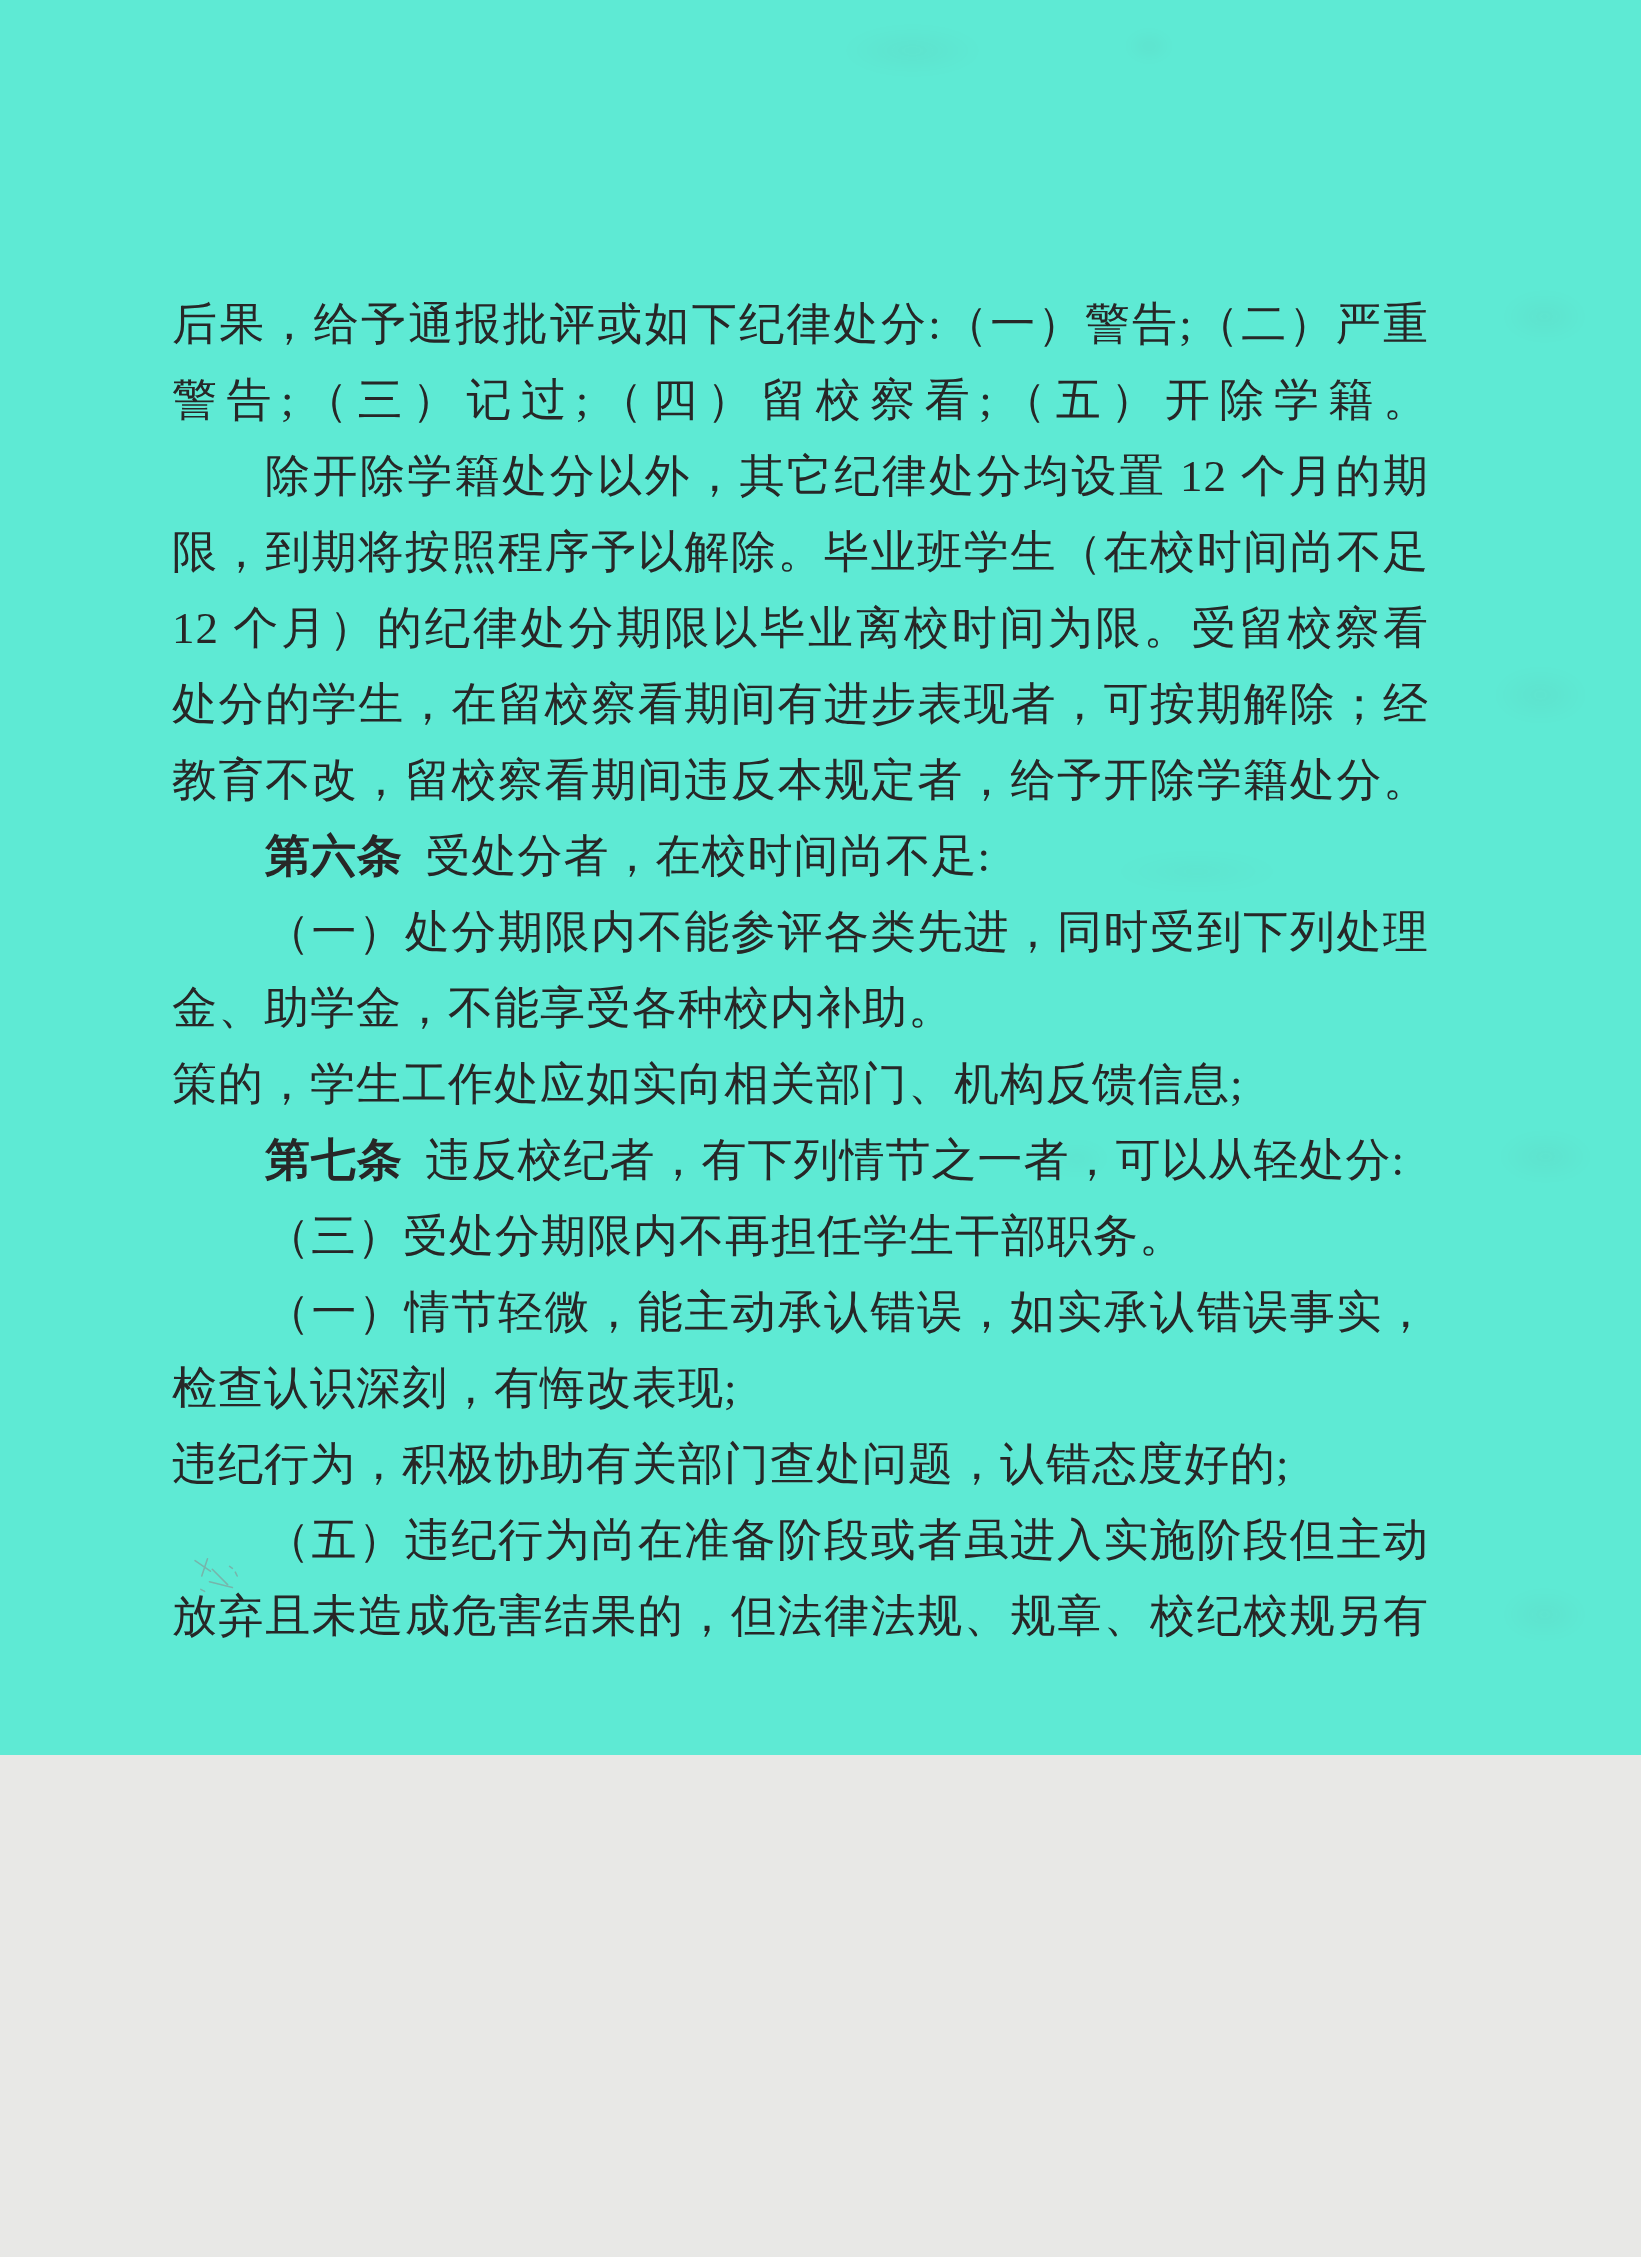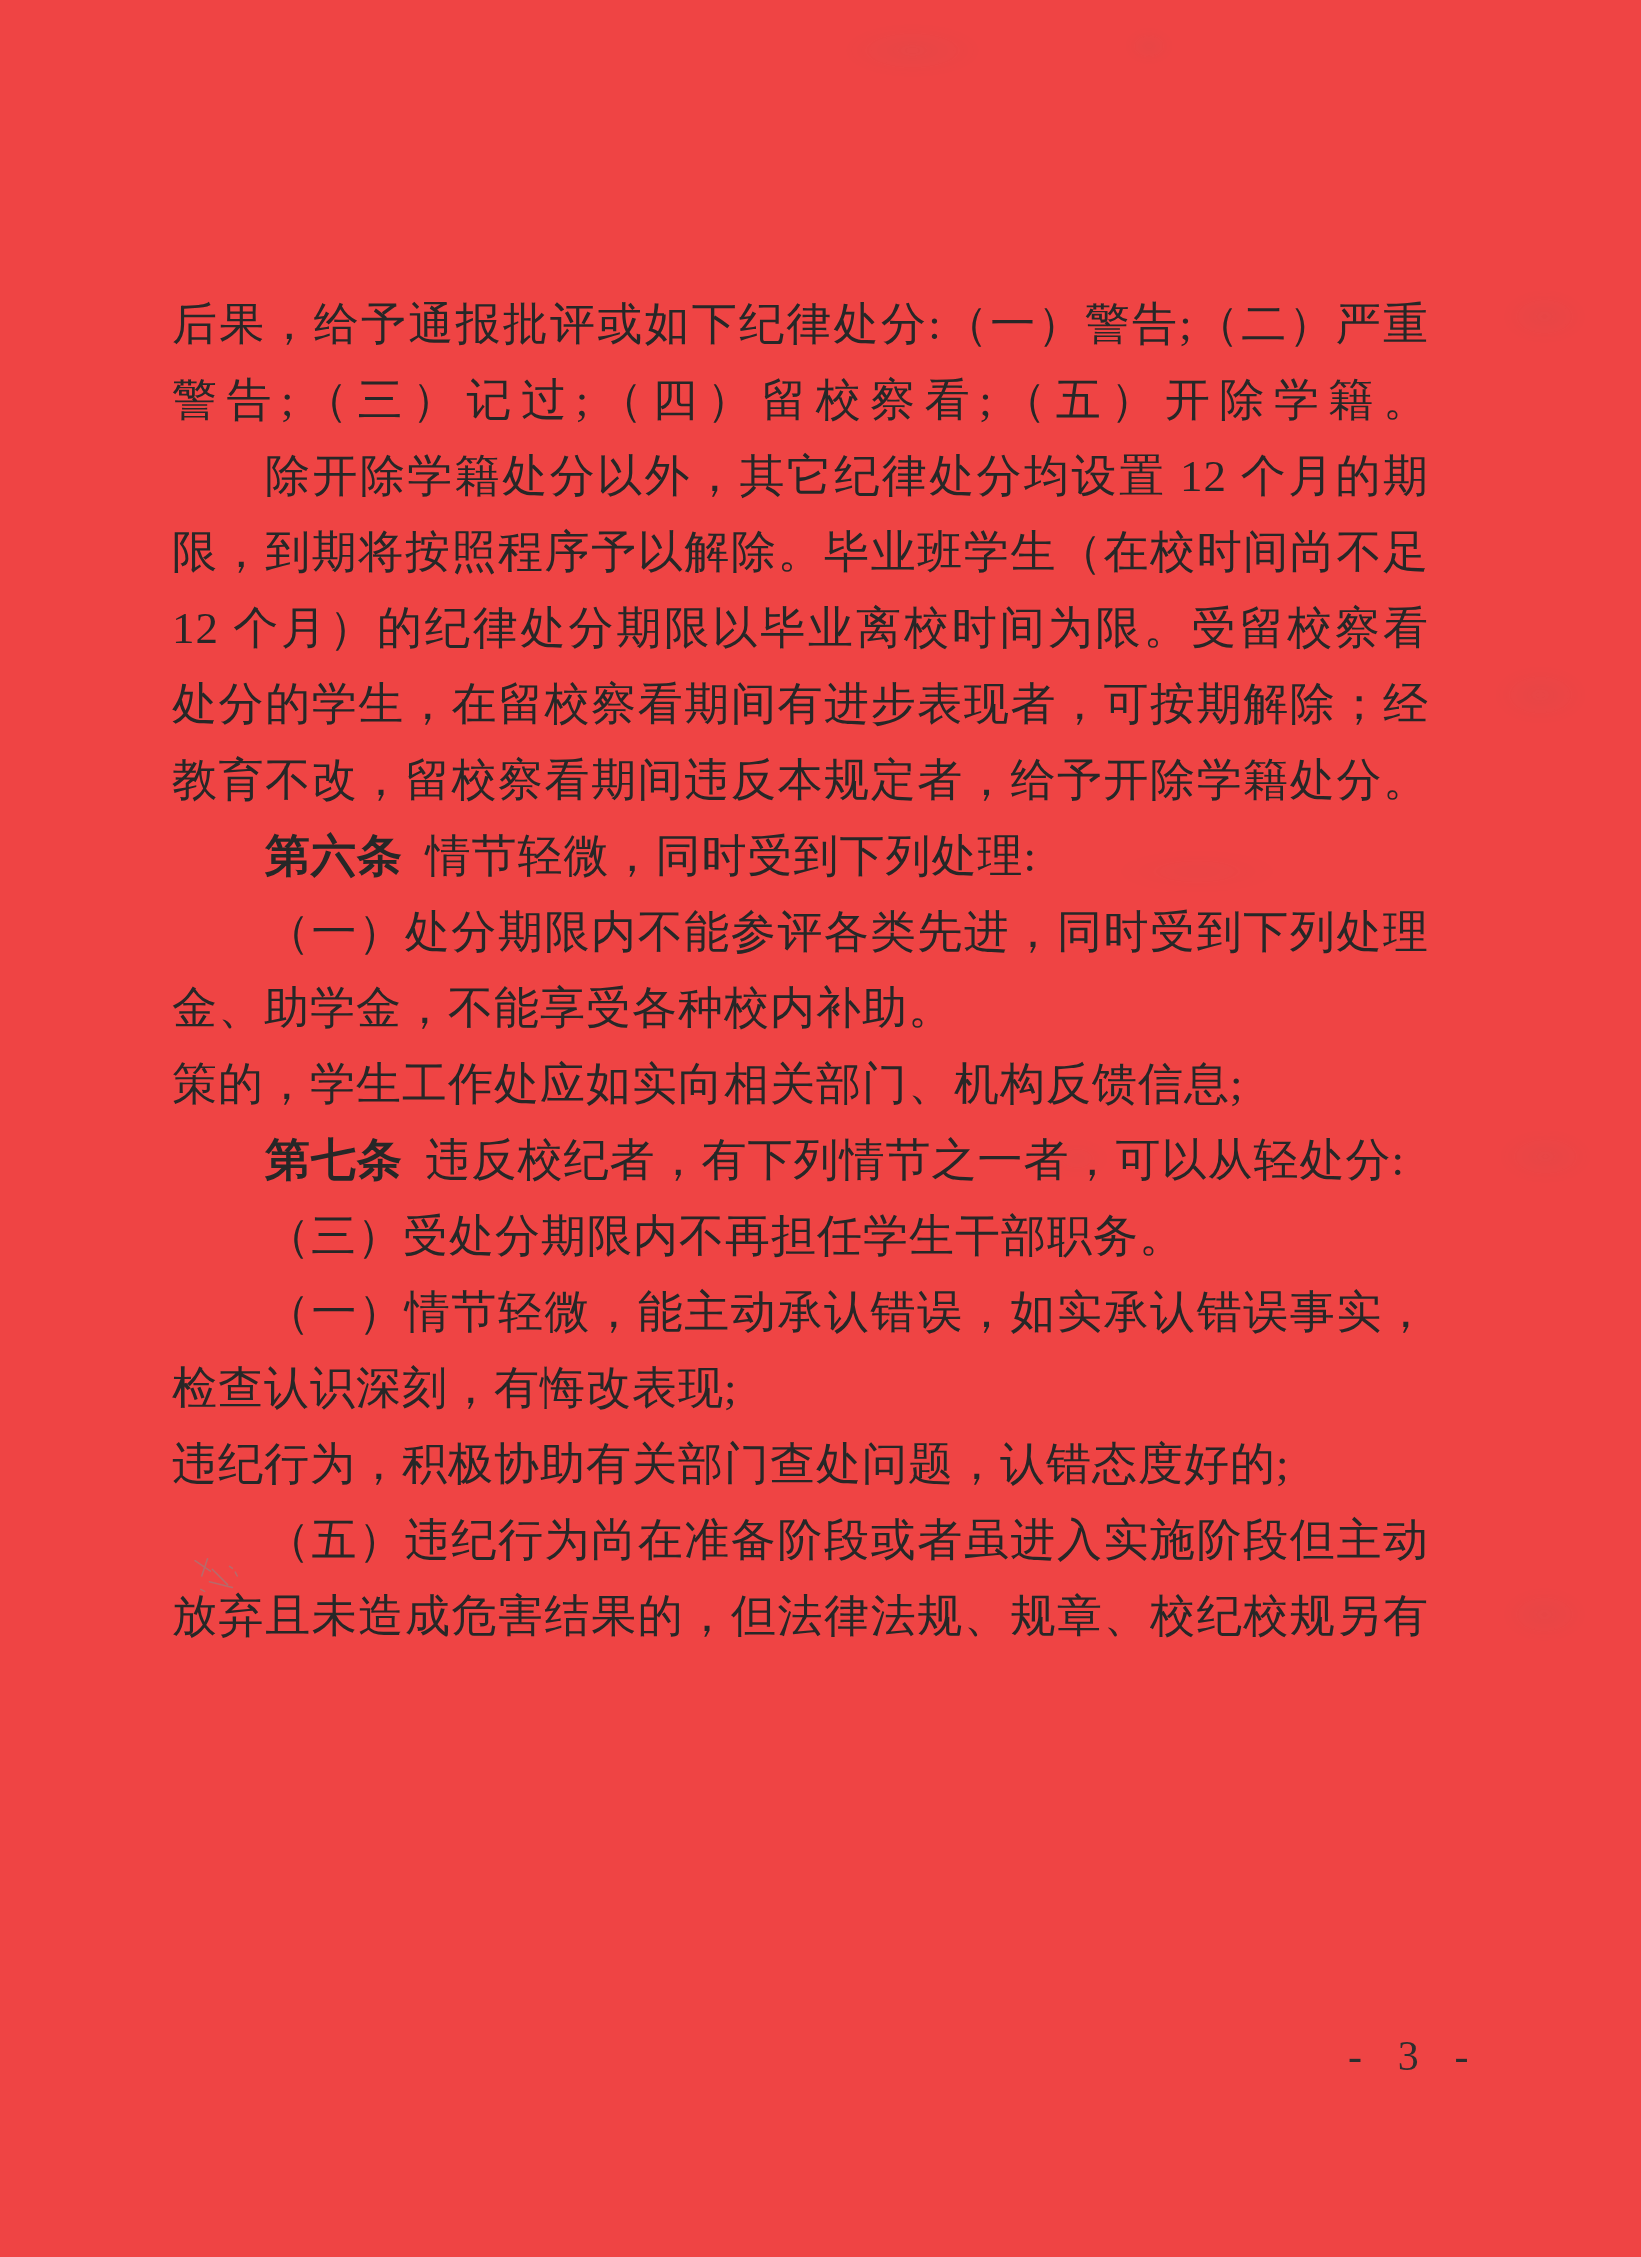--- a/index.html
+++ b/index.html
@@ -1,19 +1,19 @@
 <!DOCTYPE html>
 <html><head>
 <meta charset="utf-8">
 <style>
   html,body{margin:0;padding:0;background:#e8e8e6;}
   .page{
     position:relative;
-    width:1641px;height:2257px;
-    background:#ef4444;
+    width:1641px;height:1755px;
+    background:#5eead4;
     overflow:hidden;
     font-family:"Liberation Serif","DejaVu Serif",serif;
   }
   .textblock{
     position:absolute;
     left:172px;top:286px;width:1257px;
     color:#272727;
     font-size:45px;
     letter-spacing:1px;
   }
@@ -84,21 +84,21 @@
   </svg>
 
   <div class="textblock">
     <div class="line just"><span class="lead"></span><span>后果，给予通报批评或如下纪律处分:（一）警告;（二）严重</span></div>
     <div class="line just"><span class="lead"></span><span>警告;（三）记过;（四）留校察看;（五）开除学籍。</span></div>
     <div class="line indent just"><span class="lead"></span><span>除开除学籍处分以外，其它纪律处分均设置 12 个月的期</span></div>
     <div class="line just"><span class="lead"></span><span>限，到期将按照程序予以解除。毕业班学生（在校时间尚不足</span></div>
     <div class="line just"><span class="lead"></span><span>12 个月）的纪律处分期限以毕业离校时间为限。受留校察看</span></div>
     <div class="line just"><span class="lead"></span><span>处分的学生，在留校察看期间有进步表现者，可按期解除；经</span></div>
     <div class="line just"><span class="lead"></span><span>教育不改，留校察看期间违反本规定者，给予开除学籍处分。</span></div>
-    <div class="line indent"><span class="lead">第六条</span><span>情节轻微，同时受到下列处理:</span></div>
+    <div class="line indent"><span class="lead">第六条</span><span>受处分者，在校时间尚不足:</span></div>
     <div class="line indent just"><span class="lead"></span><span>（一）处分期限内不能参评各类先进，同时受到下列处理</span></div>
     <div class="line"><span class="lead"></span><span>金、助学金，不能享受各种校内补助。</span></div>
     <div class="line"><span class="lead"></span><span>策的，学生工作处应如实向相关部门、机构反馈信息;</span></div>
     <div class="line indent"><span class="lead">第七条</span><span>违反校纪者，有下列情节之一者，可以从轻处分:</span></div>
     <div class="line indent"><span class="lead"></span><span>（三）受处分期限内不再担任学生干部职务。</span></div>
     <div class="line indent just"><span class="lead"></span><span>（一）情节轻微，能主动承认错误，如实承认错误事实，</span></div>
     <div class="line"><span class="lead"></span><span>检查认识深刻，有悔改表现;</span></div>
     <div class="line"><span class="lead"></span><span>违纪行为，积极协助有关部门查处问题，认错态度好的;</span></div>
     <div class="line indent just"><span class="lead"></span><span>（五）违纪行为尚在准备阶段或者虽进入实施阶段但主动</span></div>
     <div class="line just"><span class="lead"></span><span>放弃且未造成危害结果的，但法律法规、规章、校纪校规另有</span></div>

